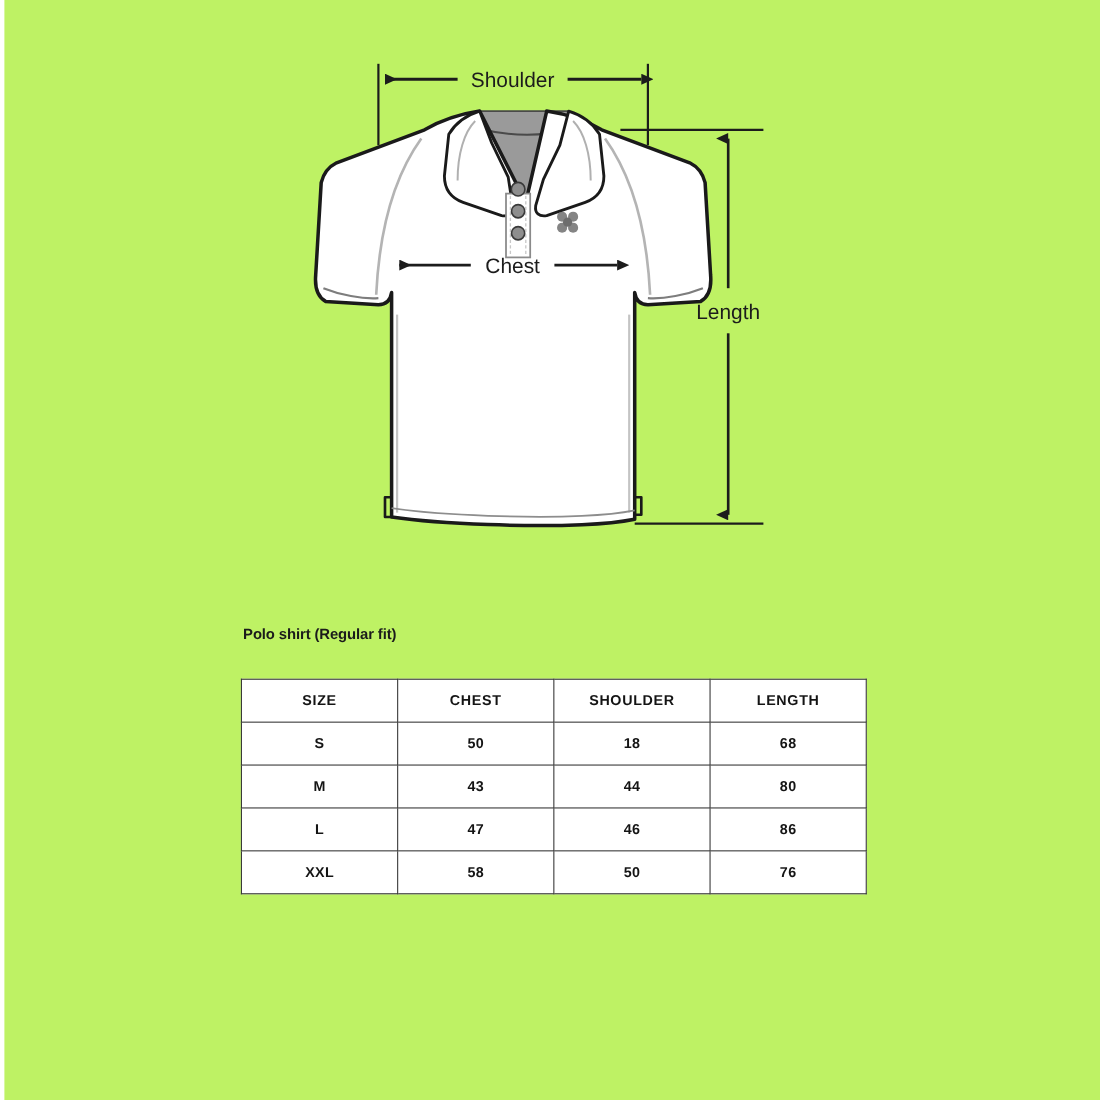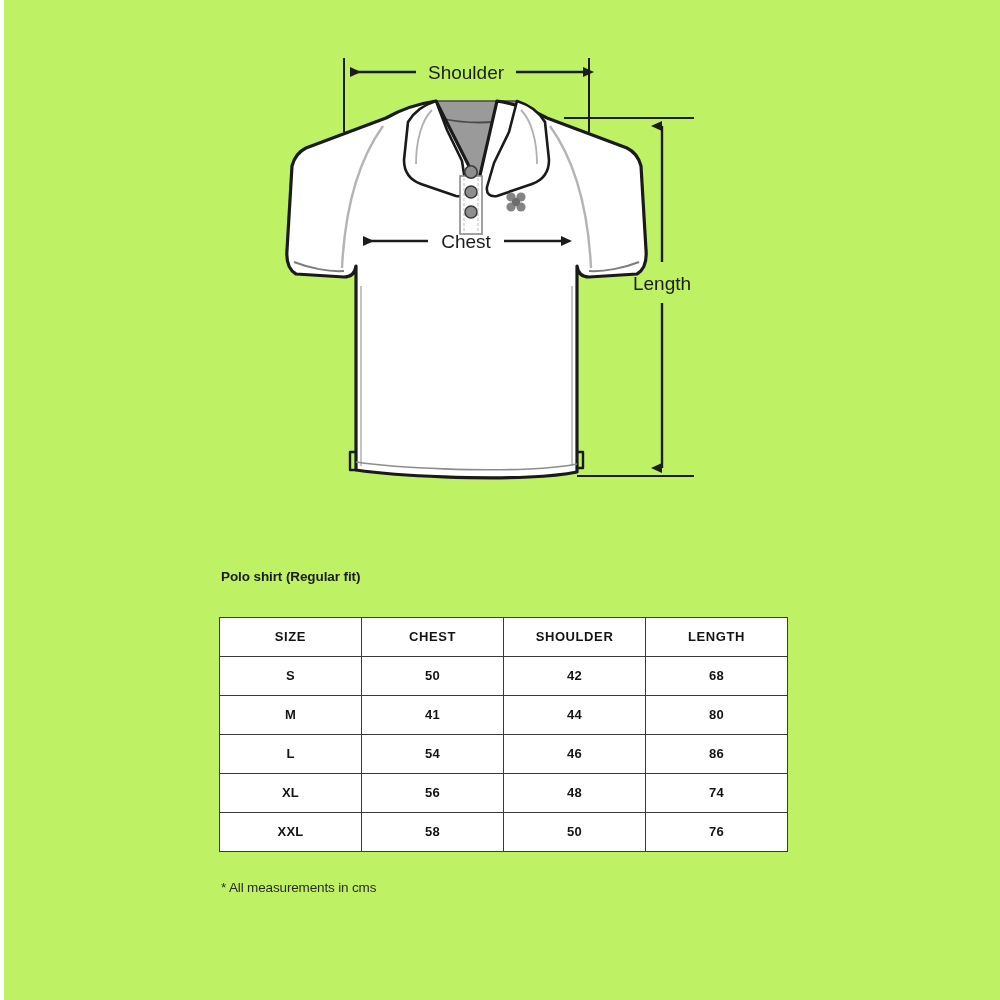--- a/index.html
+++ b/index.html
@@ -255,48 +255,41 @@
           <th>SIZE</th>
           <th>CHEST</th>
           <th>SHOULDER</th>
           <th>LENGTH</th>
         </tr>
       </thead>
       <tbody>
         <tr>
           <td>S</td>
           <td>50</td>
-          <td>42</td>
+          <td>18</td>
           <td>68</td>
         </tr>
         <tr>
           <td>M</td>
-          <td>41</td>
+          <td>43</td>
           <td>44</td>
           <td>80</td>
         </tr>
         <tr>
           <td>L</td>
-          <td>54</td>
+          <td>47</td>
           <td>46</td>
           <td>86</td>
-        </tr>
-        <tr>
-          <td>XL</td>
-          <td>56</td>
-          <td>48</td>
-          <td>74</td>
         </tr>
         <tr>
           <td>XXL</td>
           <td>58</td>
           <td>50</td>
           <td>76</td>
         </tr>
       </tbody>
     </table>
   </div>
 
   <div id="notes">
-    <p class="note">* All measurements in cms</p>
   </div>
 
 </div>
 
 </body></html>

